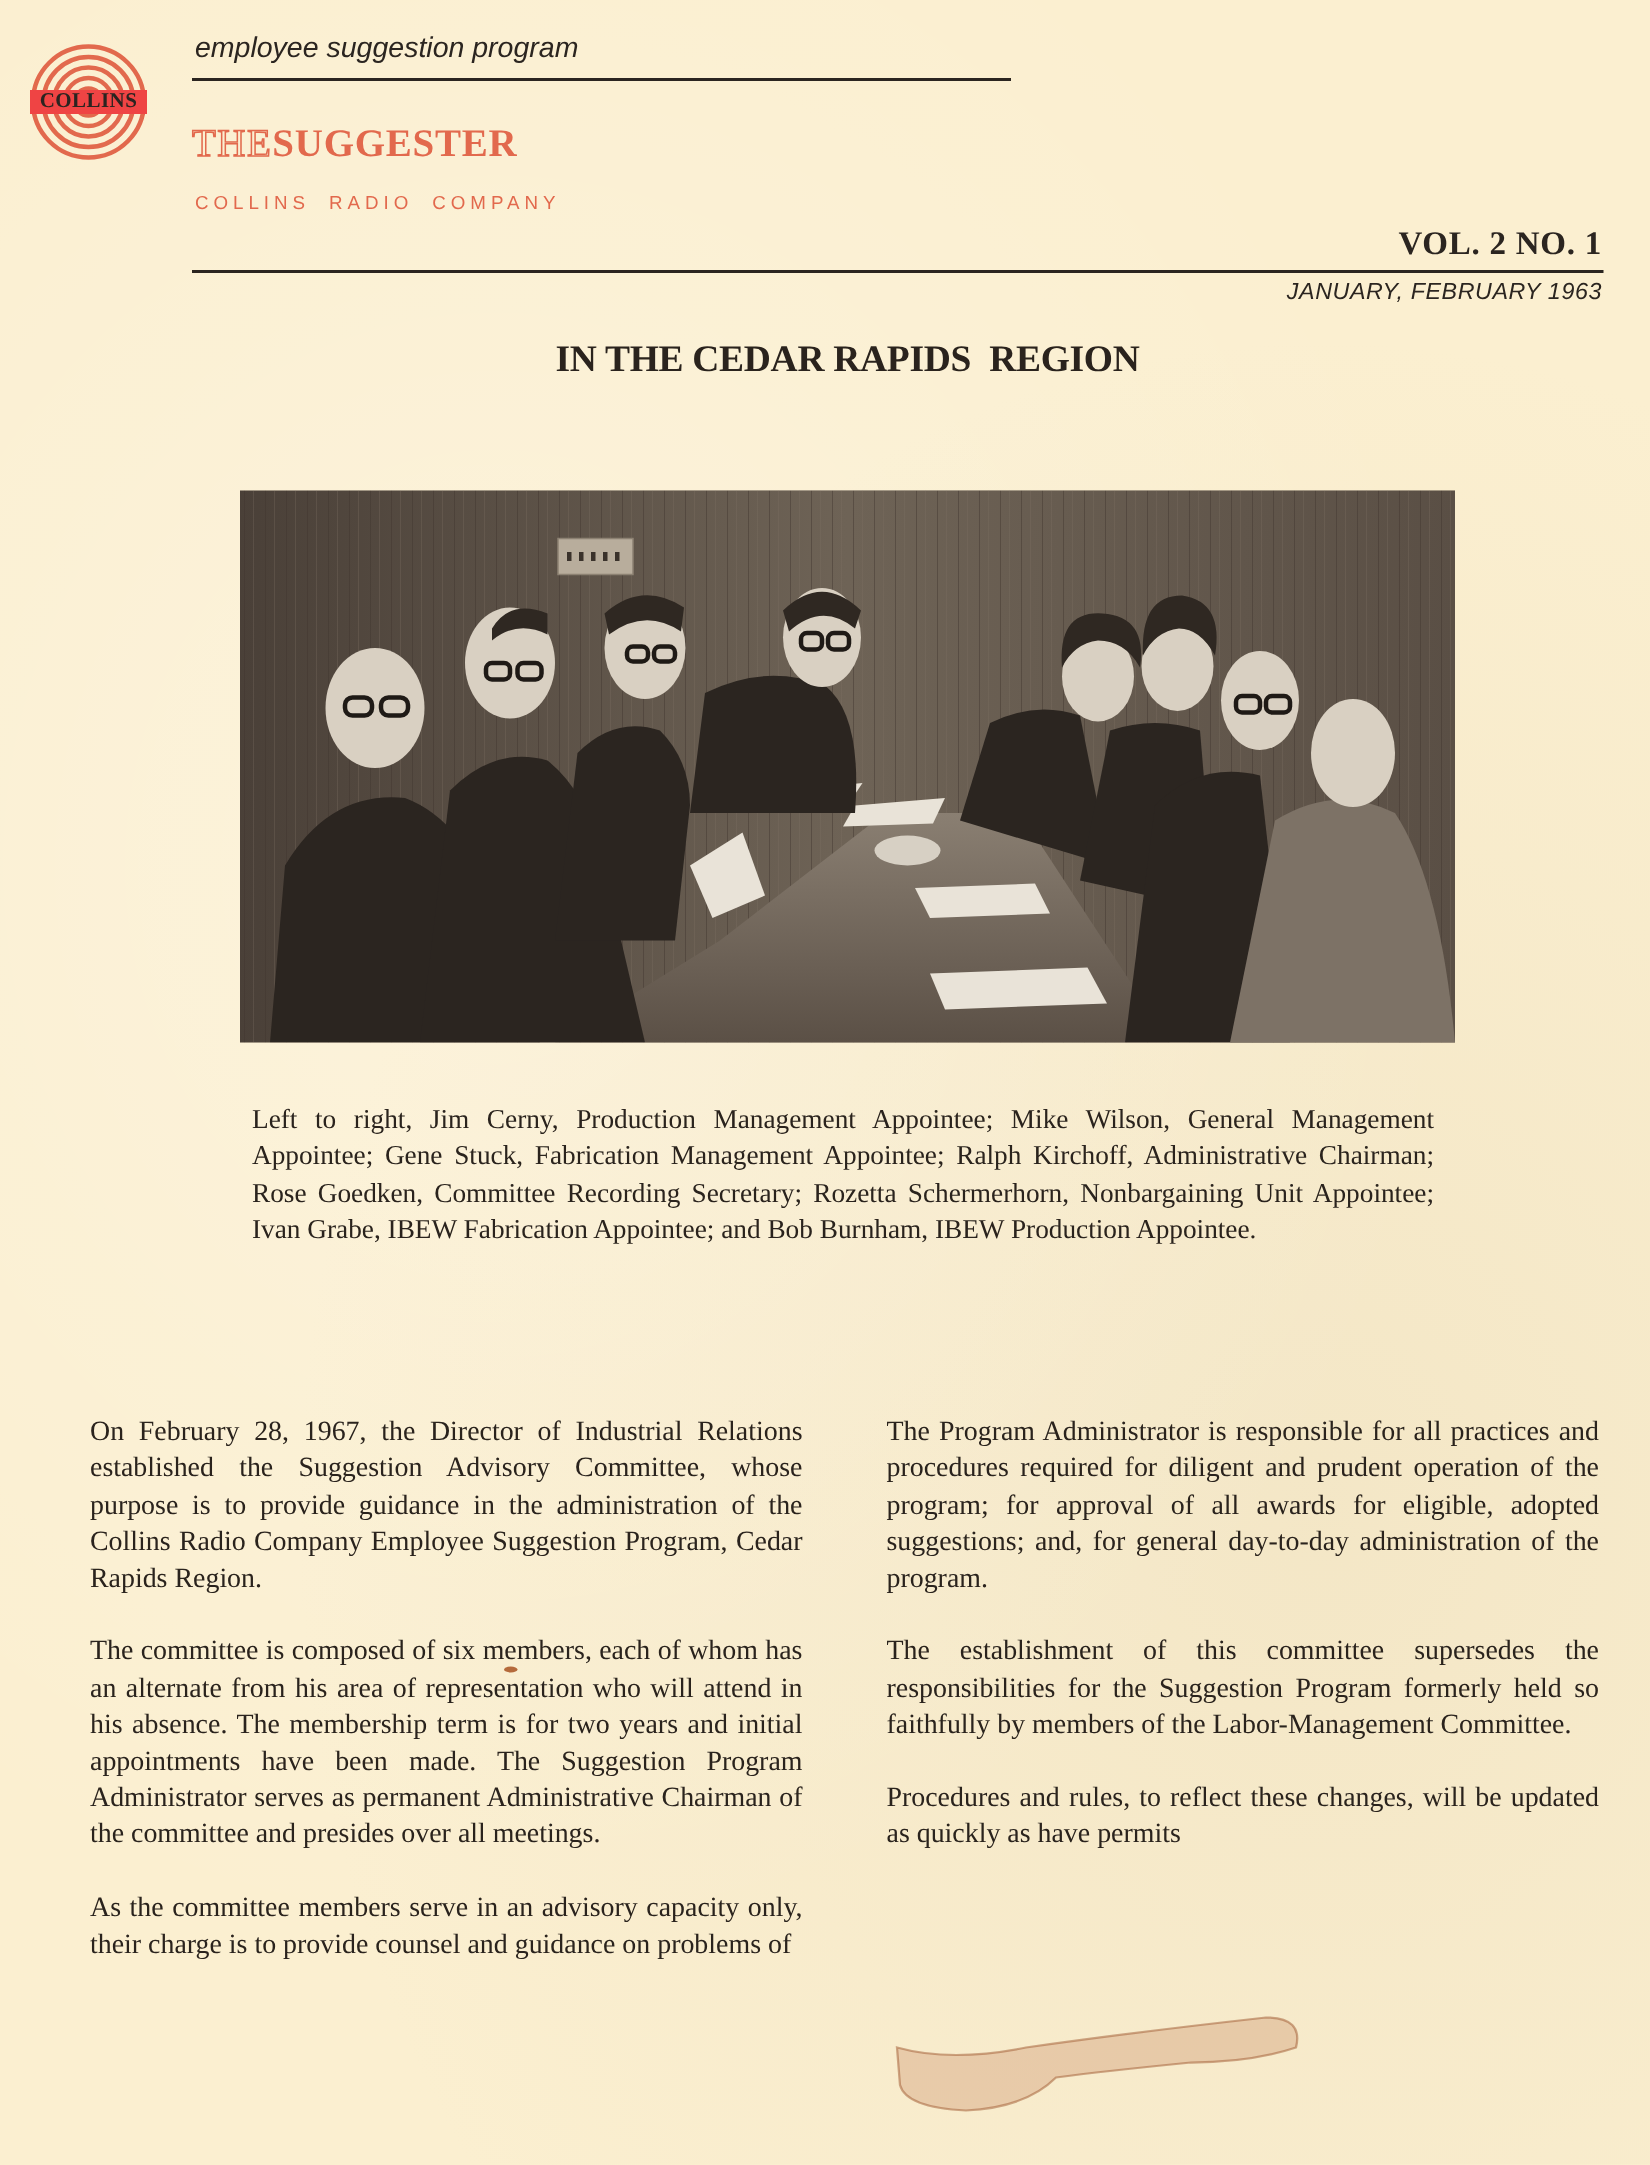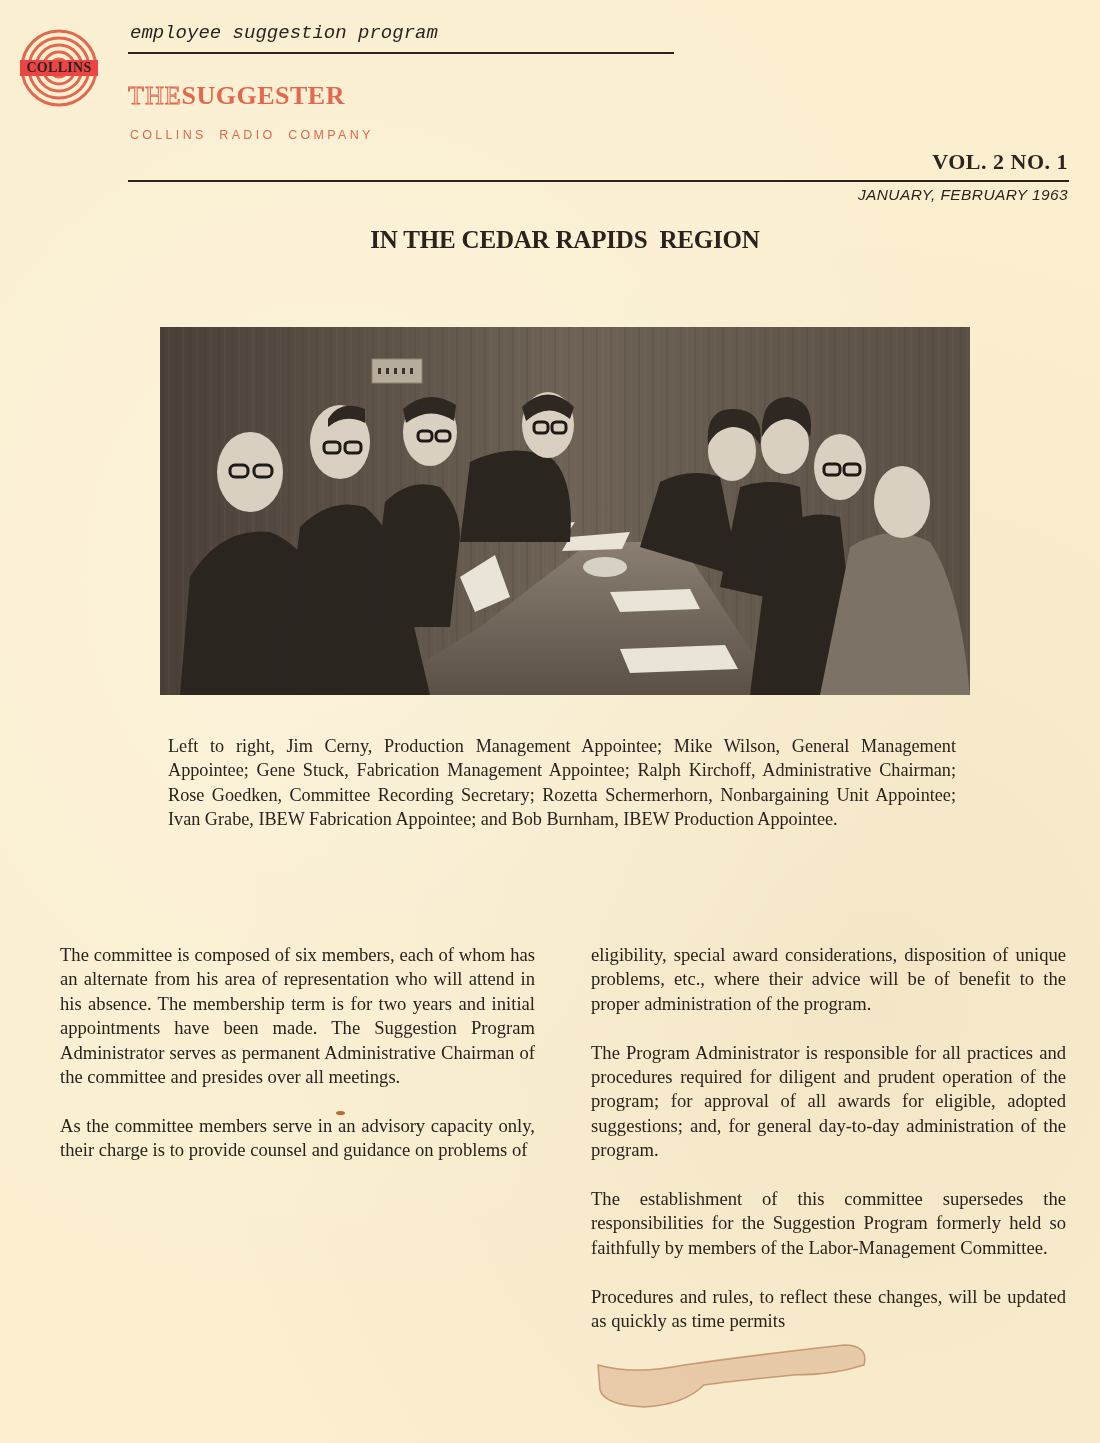--- a/index.html
+++ b/index.html
@@ -15,21 +15,21 @@
   .abs { position: absolute; }
 
   
   .logo { left: 20px; top: 27px; width: 78px; height: 82px; }
   .logo-text {
     position: absolute; left: 0; right: 0; top: 33px; text-align: center;
     font-family: "Liberation Serif", serif; font-weight: bold; font-size: 14px;
     color: #2a2420; letter-spacing: 0.3px; background: #ef4444; line-height: 16px;
   }
 
-  .kicker { left: 130px; top: 22px; font-family: Liberation Mono, monospace; font-style: italic; font-size: 19px; color: #2b2520; }
+  .kicker { left: 130px; top: 22px; font-family: Liberation Sans, sans-serif; font-style: italic; font-size: 19px; color: #2b2520; }
   .rule1 { left: 128px; top: 52px; width: 546px; height: 2px; background: #2b2520; }
 
   .masthead { left: 128px; top: 74px; font-size: 26px; line-height: 44px; white-space: nowrap; }
   .mast-the {
     font-family: "Liberation Serif", serif; font-weight: normal; color: transparent;
     -webkit-text-stroke: 1px #e2694d; letter-spacing: 1px;
   }
   .mast-sugg { font-family: "Liberation Serif", serif; font-weight: bold; color: #e2694d; letter-spacing: 0.5px; }
   .subbrand { left: 130px; top: 128px; font-family: "Liberation Sans", sans-serif; font-size: 12.5px; letter-spacing: 3.3px; color: #e2694d; word-spacing: 6px; }
 
@@ -175,27 +175,27 @@
         <rect x="392" y="95" width="14" height="11" rx="4"></rect>
       <rect x="664" y="137" width="16" height="11" rx="4"></rect>
         <rect x="684" y="137" width="16" height="11" rx="4"></rect>
     </g>
   </svg>
 </div>
 
 <div class="abs caption">Left to right, Jim Cerny, Production Management Appointee; Mike Wilson, General Management Appointee; Gene Stuck, Fabrication Management Appointee; Ralph Kirchoff, Administrative Chairman; Rose Goedken, Committee Recording Secretary; Rozetta Schermerhorn, Nonbargaining Unit Appointee; Ivan Grabe, IBEW Fabrication Appointee; and Bob Burnham, IBEW Production Appointee.</div>
 
 <div class="abs col col-left">
+  <p>On February 28, 1967, the Director of Industrial Relations established the Suggestion Advisory Committee, whose purpose is to provide guidance in the administration of the Collins Radio Company Employee Suggestion Program, Cedar Rapids Region.</p>
   <p>The committee is composed of six members, each of whom has an alternate from his area of representation who will attend in his absence.  The membership term is for two years and initial appointments have been made.  The Suggestion Program Administrator serves as permanent Administrative Chairman of the committee and presides over all meetings.</p>
   <p>As the committee members serve in an advisory capacity only, their charge is to provide counsel and guidance on problems of</p>
 </div>
 
 <div class="abs col col-right">
-  <p>eligibility, special award considerations, disposition of unique problems, etc., where their advice will be of benefit to the proper administration of the program.</p>
   <p>The Program Administrator is responsible for all practices and procedures required for diligent and prudent operation of the program; for approval of all awards for eligible, adopted suggestions; and, for general day-to-day administration of the program.</p>
   <p>The establishment of this committee supersedes the responsibilities for the Suggestion Program formerly held so faithfully by members of the Labor-Management Committee.</p>
-  <p>Procedures and rules, to reflect these changes, will be updated as quickly as time permits</p>
+  <p>Procedures and rules, to reflect these changes, will be updated as quickly as have permits</p>
 </div>
 
 <svg class="abs stain" viewBox="0 0 280 76">
   <path d="M4,30 Q40,40 90,30 Q160,20 250,10 Q275,10 270,30 Q240,40 200,40 Q140,46 110,50 Q90,70 50,72 Q10,70 6,55 Z" fill="rgba(190,120,80,0.28)" stroke="rgba(160,90,50,0.5)" stroke-width="1.5"></path>
 </svg>
 <div class="abs speck"></div>
 
 </body></html>

